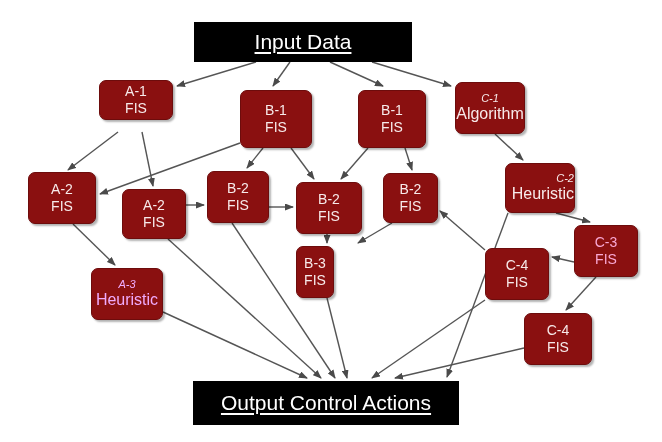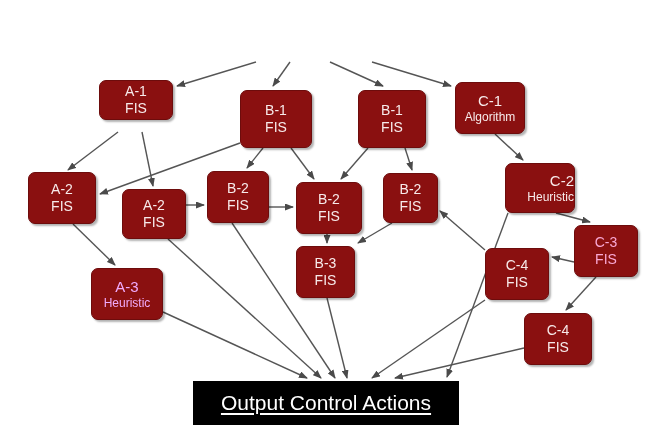--- a/index.html
+++ b/index.html
@@ -39,22 +39,22 @@
     text-align: center;
     box-shadow: 2px 2px 2px rgba(0,0,0,0.30);
     z-index: 2;
   }
   .node .node-line {
     display: block;
     white-space: nowrap;
   }
   .node .line-1 { font-size: 14px; }
   .node .line-2 { font-size: 14px; }
-  .node.small .line-1 { font-size: 15px; }
-  .node.small .line-2 { font-size: 12px; }
+  .node.small .line-1 { font-size: 11px; font-style: italic; }
+  .node.small .line-2 { font-size: 16px; }
   .terminal {
     position: absolute;
     box-sizing: border-box;
     background: #000000;
     color: #ffffff;
     display: flex;
     align-items: center;
     justify-content: center;
     z-index: 3;
   }
@@ -102,20 +102,23 @@
         <path d="M 485,250 L 440,211" stroke="#555555" stroke-width="1.4" fill="none" marker-end="url(#arrowhead)"></path>
         <path d="M 163,312 L 307,378" stroke="#555555" stroke-width="1.4" fill="none" marker-end="url(#arrowhead)"></path>
         <path d="M 168,239 L 321,378" stroke="#555555" stroke-width="1.4" fill="none" marker-end="url(#arrowhead)"></path>
         <path d="M 232,223 L 335,378" stroke="#555555" stroke-width="1.4" fill="none" marker-end="url(#arrowhead)"></path>
         <path d="M 327,298 L 347,378" stroke="#555555" stroke-width="1.4" fill="none" marker-end="url(#arrowhead)"></path>
         <path d="M 485,300 L 372,378" stroke="#555555" stroke-width="1.4" fill="none" marker-end="url(#arrowhead)"></path>
         <path d="M 524,348 L 395,378" stroke="#555555" stroke-width="1.4" fill="none" marker-end="url(#arrowhead)"></path>
       </g>
   </svg>
 
+  <div class="terminal" id="terminal-input" style="left: 194px; top: 22px; width: 218px; height: 40px; background: rgb(0, 0, 0); color: rgb(255, 255, 255);">
+    <span>Input Data</span>
+  </div>
 
   <div class="terminal" id="terminal-output" style="left: 193px; top: 381px; width: 266px; height: 44px; background: rgb(0, 0, 0); color: rgb(255, 255, 255);">
     <span>Output Control Actions</span>
   </div>
 
   <div id="node-layer">
       <div class="node" style="left: 99px; top: 80px; width: 74px; height: 40px; background: rgb(138, 16, 16); border-color: rgb(109, 12, 12); color: rgb(247, 234, 234);">
         <span class="node-line line-1">A-1</span>
         <span class="node-line line-2">FIS</span>
       </div>
@@ -160,21 +163,21 @@
         <span class="node-line line-2">FIS</span>
       </div>
       <div class="node" style="left: 485px; top: 248px; width: 64px; height: 52px; background: rgb(138, 16, 16); border-color: rgb(109, 12, 12); color: rgb(247, 234, 234);">
         <span class="node-line line-1">C-4</span>
         <span class="node-line line-2">FIS</span>
       </div>
       <div class="node small" style="left: 91px; top: 268px; width: 72px; height: 52px; background: rgb(138, 16, 16); border-color: rgb(109, 12, 12); color: #f0abfc;">
         <span class="node-line line-1">A-3</span>
         <span class="node-line line-2">Heuristic</span>
       </div>
-      <div class="node" style="left: 296px; top: 246px; width: 59px; height: 52px; background: rgb(138, 16, 16); border-color: rgb(109, 12, 12); color: rgb(247, 234, 234);">
+      <div class="node" style="left: 296px; top: 246px; width: 38px; height: 52px; background: rgb(138, 16, 16); border-color: rgb(109, 12, 12); color: rgb(247, 234, 234);">
         <span class="node-line line-1">B-3</span>
         <span class="node-line line-2">FIS</span>
       </div>
       <div class="node" style="left: 524px; top: 313px; width: 68px; height: 52px; background: rgb(138, 16, 16); border-color: rgb(109, 12, 12); color: rgb(247, 234, 234);">
         <span class="node-line line-1">C-4</span>
         <span class="node-line line-2">FIS</span>
       </div>
     </div>
 
 </div>

